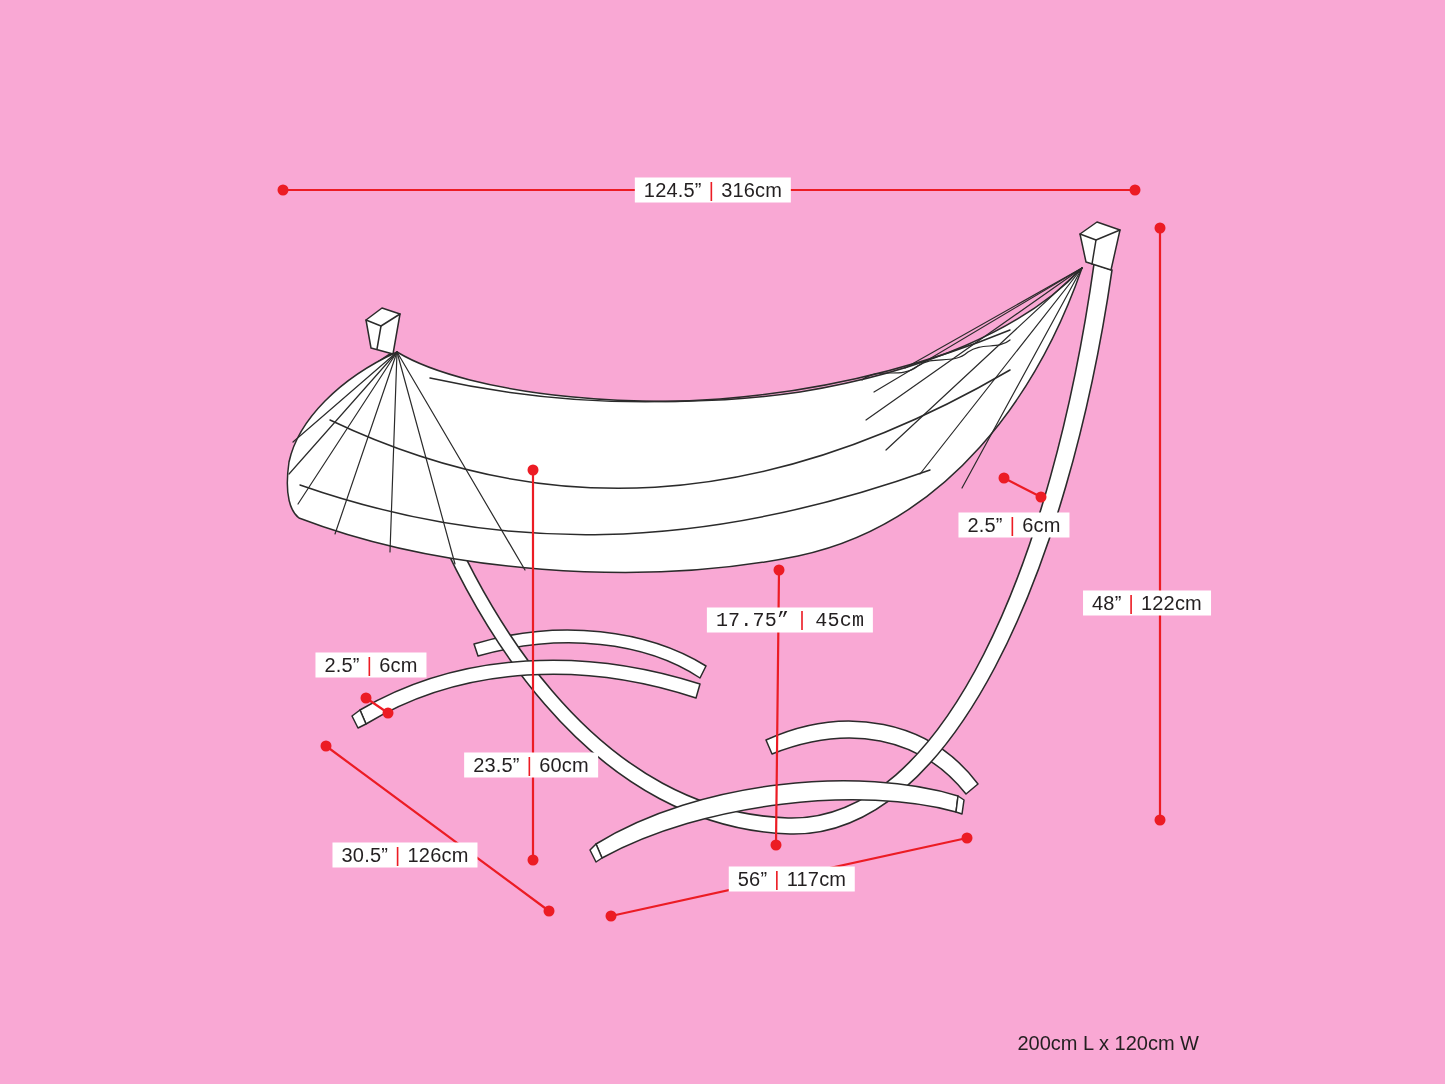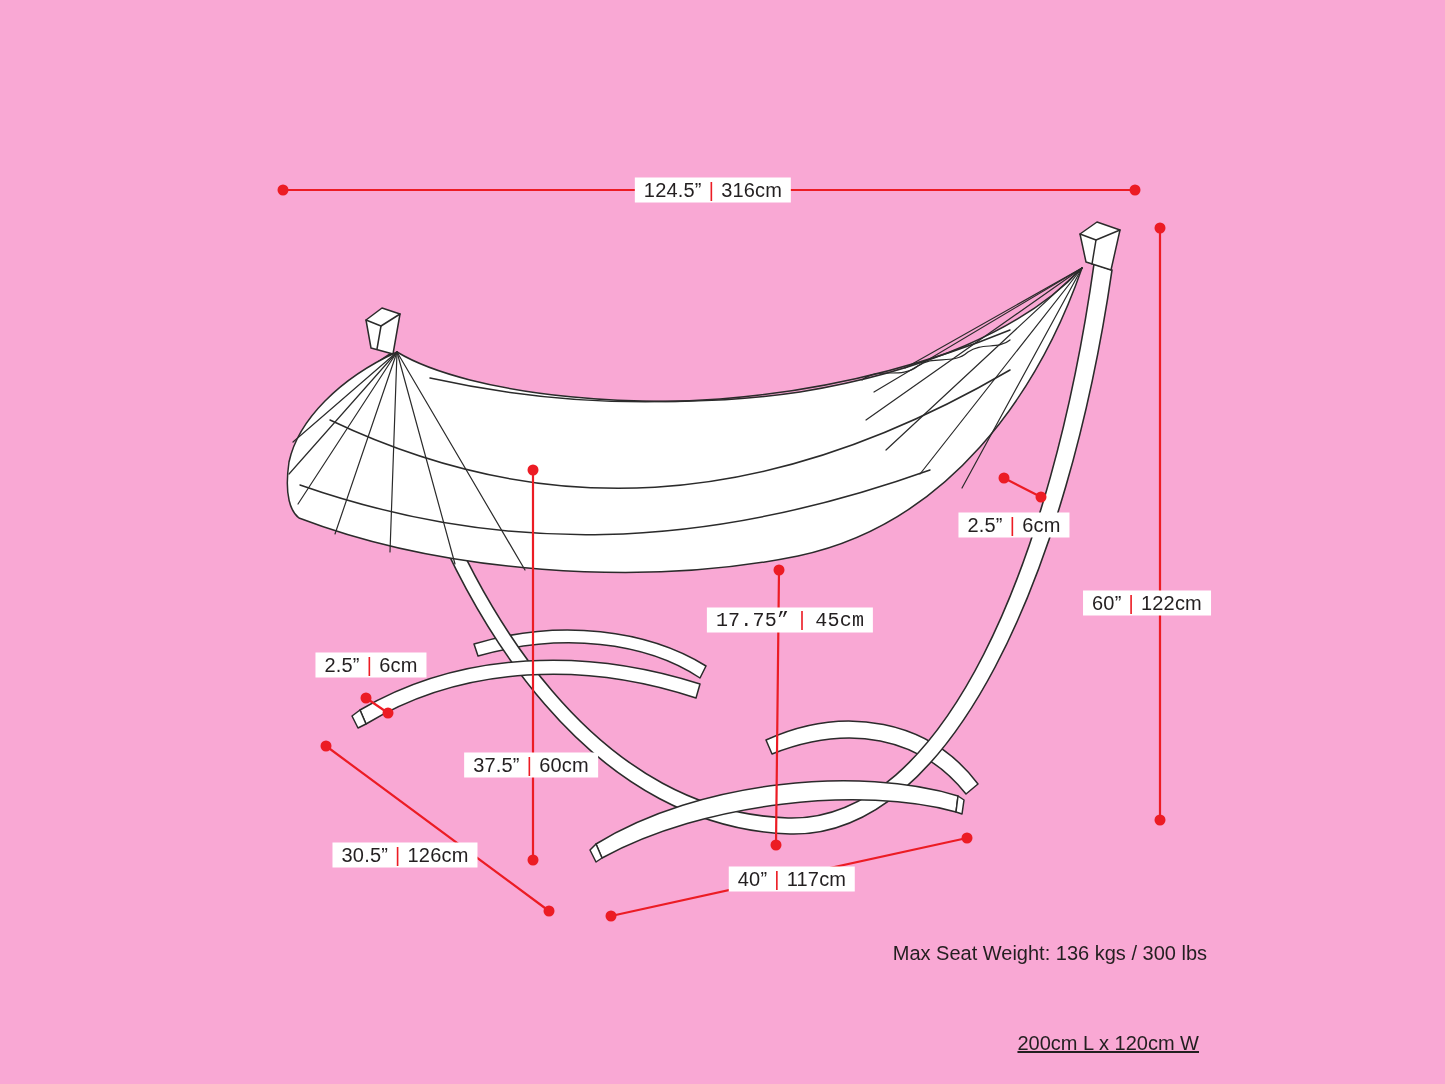--- a/index.html
+++ b/index.html
@@ -131,43 +131,42 @@
       <circle cx="611" cy="916" r="5.5"></circle>
         <circle cx="967" cy="838" r="5.5"></circle>
     </g>
   </svg>
 
   <div class="dim-label" style="left:713px; top:190px;">
     <span>124.5”</span><span class="sep">|</span><span>316cm</span>
   </div>
 
   <div class="dim-label" style="left:1147px; top:603px;">
-    <span>60”</span><span class="sep">|</span><span>122cm</span>
+    <span>48”</span><span class="sep">|</span><span>122cm</span>
   </div>
 
   <div class="dim-label" style="left:1014px; top:525px;">
     <span>2.5”</span><span class="sep">|</span><span>6cm</span>
   </div>
 
   <div class="dim-label" style="left:790px; top:620px;font-family:Liberation Mono, monospace;">
     <span>17.75”</span><span class="sep">|</span><span>45cm</span>
   </div>
 
   <div class="dim-label" style="left:371px; top:665px;">
     <span>2.5”</span><span class="sep">|</span><span>6cm</span>
   </div>
 
   <div class="dim-label" style="left:531px; top:765px;">
-    <span>37.5”</span><span class="sep">|</span><span>60cm</span>
+    <span>23.5”</span><span class="sep">|</span><span>60cm</span>
   </div>
 
   <div class="dim-label" style="left:405px; top:855px;">
     <span>30.5”</span><span class="sep">|</span><span>126cm</span>
   </div>
 
   <div class="dim-label" style="left:792px; top:879px;">
-    <span>40”</span><span class="sep">|</span><span>117cm</span>
+    <span>56”</span><span class="sep">|</span><span>117cm</span>
   </div>
 
-  <div class="note" style="right:238px; top:941px;">Max Seat Weight: 136 kgs / 300 lbs</div>
-  <div class="note" style="right:246px; top:1031px;text-decoration:underline;">200cm L x 120cm W</div>
+  <div class="note" style="right:246px; top:1031px;">200cm L x 120cm W</div>
 
 </div>
 
 </body></html>

